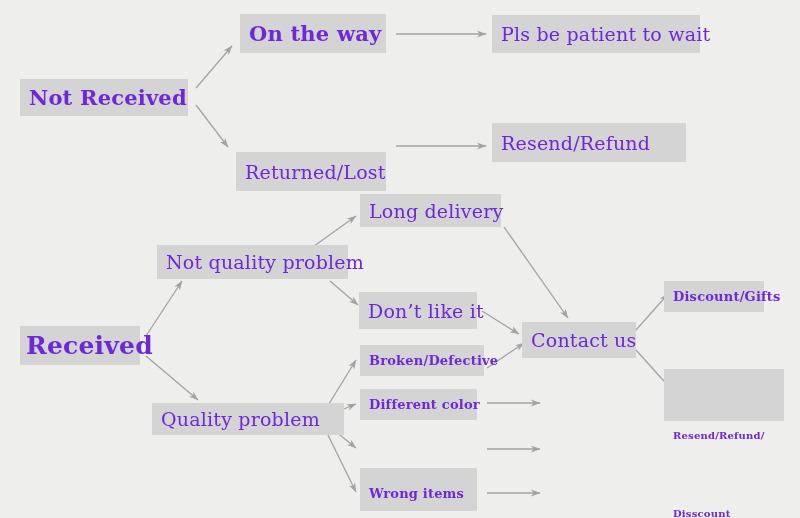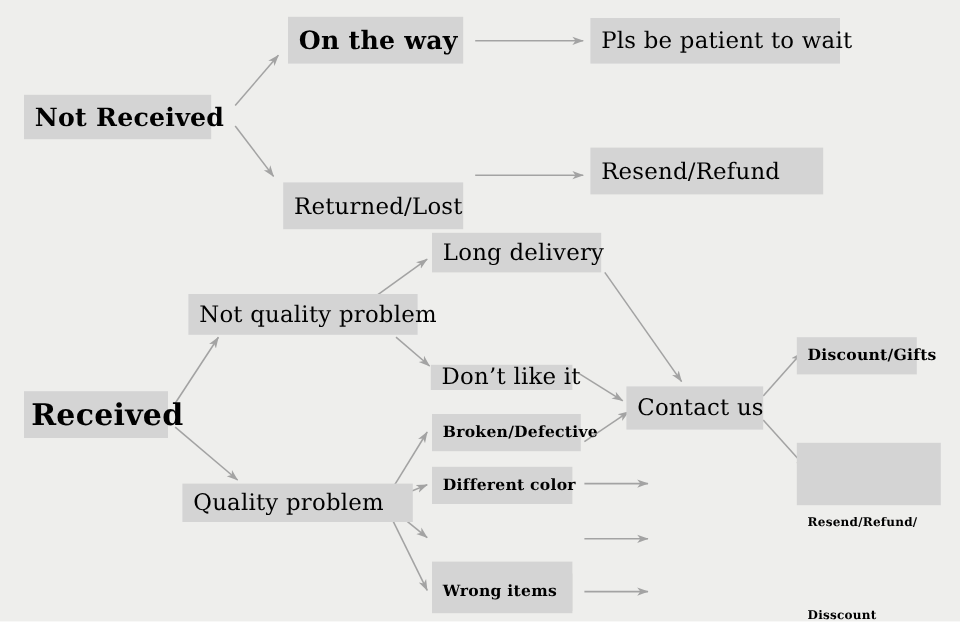--- a/index.html
+++ b/index.html
@@ -19,21 +19,21 @@
     position: absolute;
     left: 0;
     top: 0;
     width: 800px;
     height: 518px;
     pointer-events: none;
   }
   .node {
     position: absolute;
     background: #d4d4d4;
-    color: #000000;
+    color: #6d28d9;
     display: flex;
     align-items: center;
     box-sizing: border-box;
     white-space: pre;
     letter-spacing: 0.2px;
   }
   .node.lvl-huge {
     font-size: 25px;
     font-weight: 700;
     padding-left: 6px;
@@ -111,21 +111,21 @@
       <line x1="487" y1="449" x2="540" y2="449"></line>
 
       <line x1="487" y1="493" x2="540" y2="493"></line>
 
       <line x1="636" y1="330" x2="668" y2="294"></line>
 
       <line x1="636" y1="350" x2="672" y2="390"></line>
     </g>
   </svg>
 
-  <div class="node lvl-big" style="left:20px; top:79px; width:156px; height:37px;">
+  <div class="node lvl-big" style="left:20px; top:79px; width:168px; height:37px;">
     <span>Not Received</span>
   </div>
 
   <div class="node lvl-big" style="left:240px; top:14px; width:146px; height:39px;">
     <span>On the way</span>
   </div>
 
   <div class="node lvl-mid" style="left:492px; top:15px; width:208px; height:38px;">
     <span>Pls be patient to wait</span>
   </div>
@@ -143,21 +143,21 @@
   </div>
 
   <div class="node lvl-mid" style="left:157px; top:245px; width:191px; height:34px;">
     <span>Not quality problem</span>
   </div>
 
   <div class="node lvl-mid" style="left:360px; top:194px; width:141px; height:33px;">
     <span>Long delivery</span>
   </div>
 
-  <div class="node lvl-mid" style="left:359px; top:304px; width:118px; height:21px;align-items:flex-end;">
+  <div class="node lvl-mid" style="left:359px; top:292px; width:118px; height:37px;">
     <span>Don’t like it</span>
   </div>
 
   <div class="node lvl-mid" style="left:152px; top:403px; width:192px; height:32px;">
     <span>Quality problem</span>
   </div>
 
   <div class="node lvl-small" style="left:360px; top:345px; width:124px; height:31px;">
     <span>Broken/Defective</span>
   </div>

